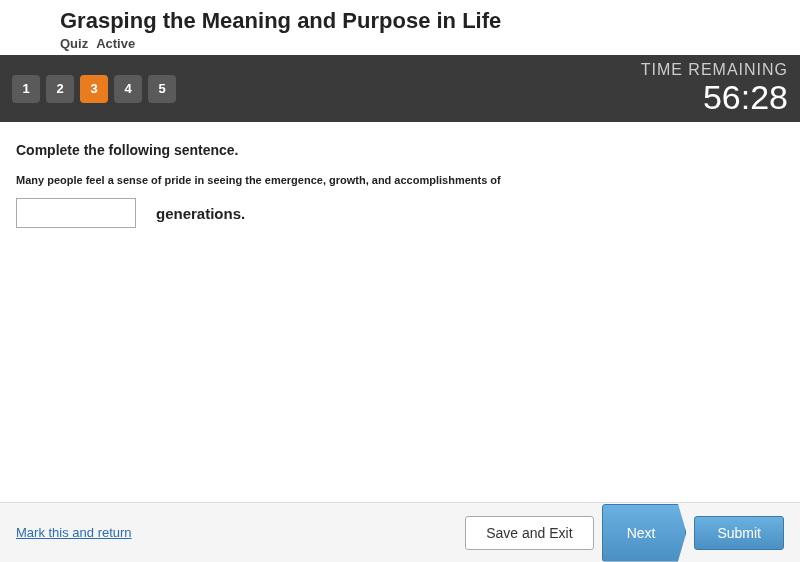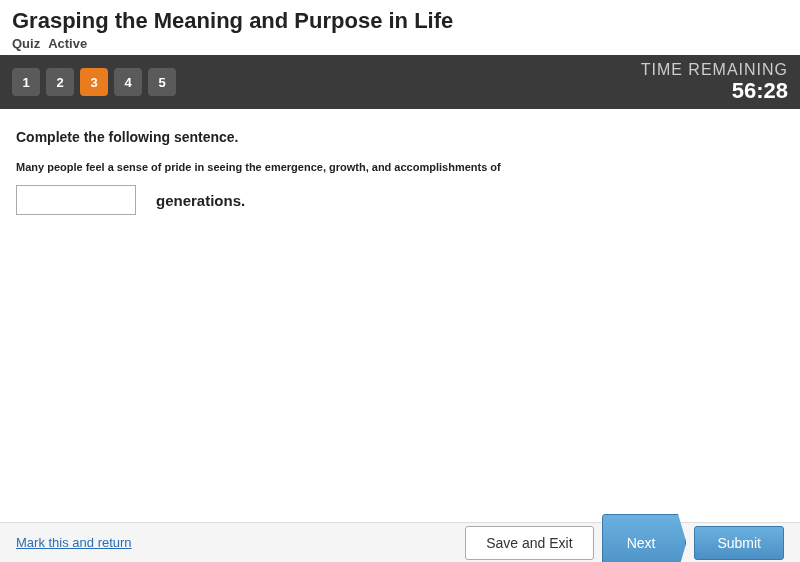--- a/index.html
+++ b/index.html
@@ -2,20 +2,21 @@
 <html><head>
   <meta charset="utf-8">
   <style>
     * { margin: 0; padding: 0; box-sizing: border-box; }
     body { font-family: Arial, sans-serif; width: 800px; height: 562px; overflow: hidden; background: #fff; }
 
     
     .header {
       background: #fff;
       padding: 8px 12px 4px 12px;
+      margin-left: 48px;
     }
     .header-title {
       font-size: 22px;
       font-weight: bold;
       color: #222;
     }
     .header-meta {
       display: flex;
       gap: 8px;
       font-size: 13px;
@@ -57,22 +58,22 @@
     .timer-section {
       text-align: right;
       color: #fff;
     }
     .timer-label {
       font-size: 16px;
       letter-spacing: 1px;
       color: #ccc;
     }
     .timer-value {
-      font-size: 22px;
-      font-weight: bold;
+      font-size: 34px;
+      font-weight: normal;
       line-height: 1.1;
     }
 
     
     .content {
       padding: 20px 16px;
       min-height: 400px;
     }
     .instruction {
       font-size: 14px;
@@ -102,21 +103,21 @@
       font-size: 14px;
       padding: 2px 6px;
     }
 
     
     .footer {
       position: absolute;
       bottom: 0;
       left: 0;
       right: 0;
-      height: 40px;
+      height: 60px;
       background: #f5f5f5;
       border-top: 1px solid #ddd;
       display: flex;
       align-items: center;
       justify-content: space-between;
       padding: 0 16px;
     }
     .mark-link {
       color: #2a6db5;
       font-size: 13px;

